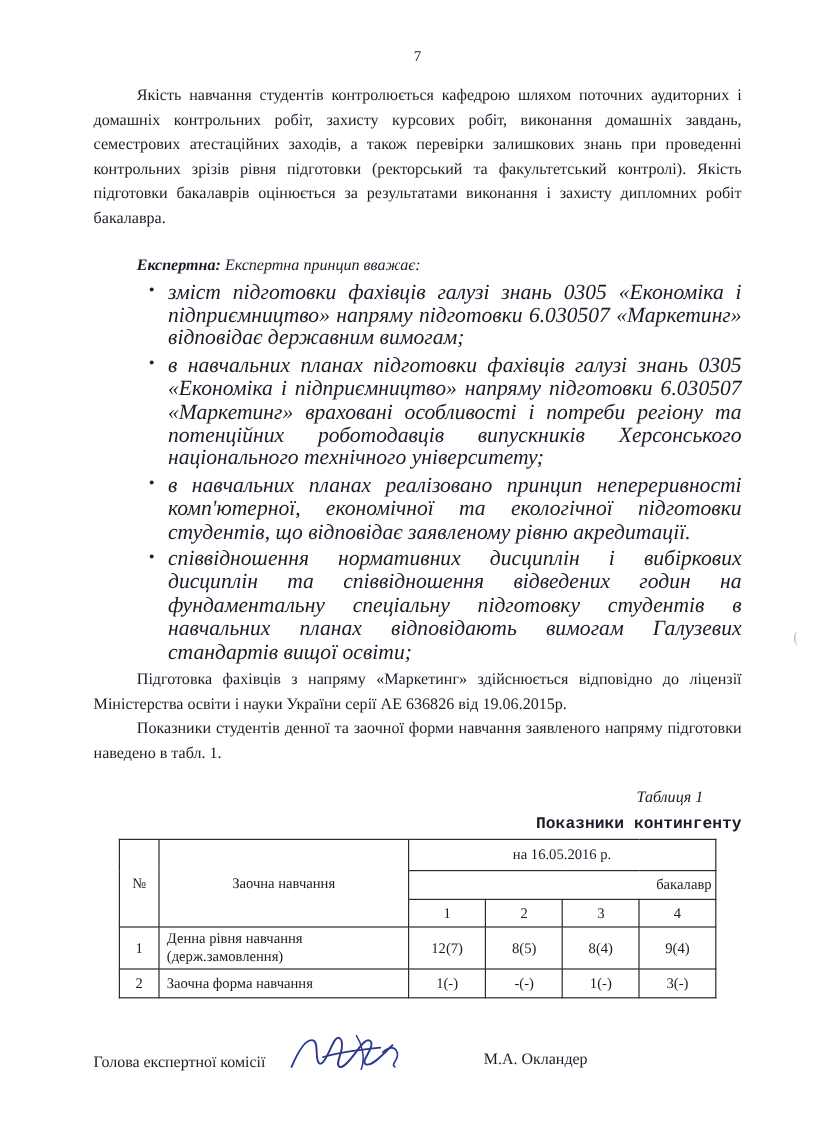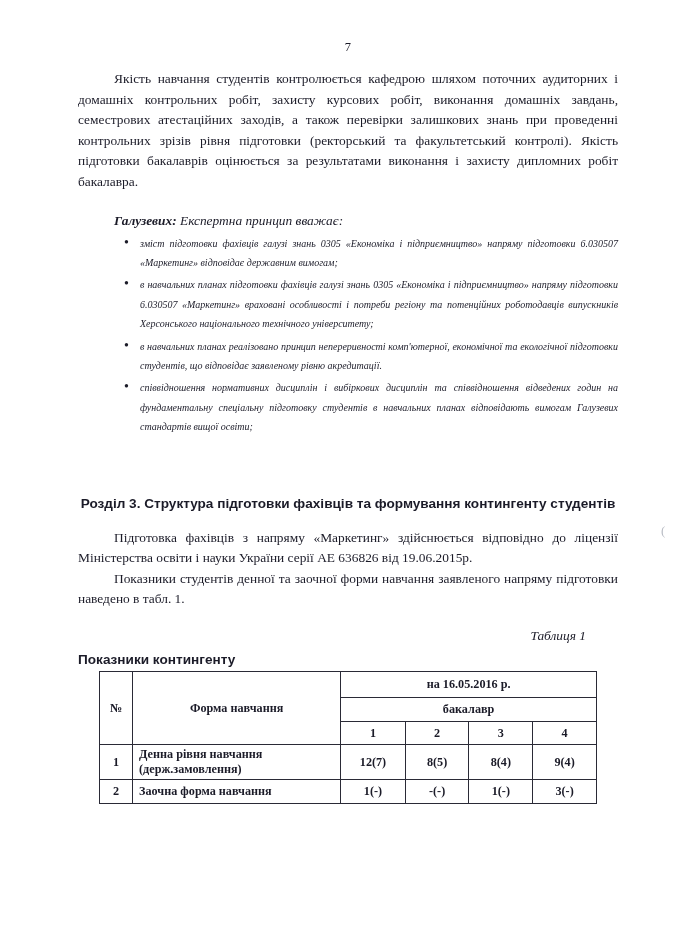--- a/index.html
+++ b/index.html
@@ -45,21 +45,21 @@
   .conclusion-head b {
     font-weight: bold;
   }
   ul.bullets {
     margin: 0;
     padding: 0 0 0 46px;
     list-style: none;
   }
   ul.bullets li {
     position: relative;
-    font-size: 10px;
+    font-size: 18px;
     line-height: 19.4px;
     font-style: italic;
     text-align: justify;
     margin-bottom: 3px;
     padding-left: 16px;
   }
   ul.bullets li::before {
     content: "\2022";
     position: absolute;
     left: 0;
@@ -79,50 +79,50 @@
     margin-bottom: 0;
   }
   .table-caption-right {
     text-align: right;
     font-size: 13.4px;
     margin: 18px 0 8px 0;
     padding-right: 32px;
     font-style: italic;
   }
   .table-title {
-    text-align: left;
+    text-align: right;
     font-size: 13.6px;
     font-weight: bold;
-    font-family: Liberation Sans, sans-serif;
+    font-family: Liberation Mono, monospace;
     margin: 0 0 4px 0;
   }
   .table-subtitle {
     text-align: center;
     font-size: 13.3px;
     line-height: 20px;
     margin: 0 0 12px 0;
   }
   table.data-table {
     border-collapse: collapse;
     width: 498px;
     margin: 0 auto;
     font-size: 12.2px;
   }
   table.data-table td, table.data-table th {
     border: 1px solid #2a2a36;
     padding: 2px 3px;
-    font-weight: bold;
+    font-weight: normal;
     font-family: "Liberation Serif", serif;
   }
   .c-num { width: 28px; text-align: center; }
   .c-form { width: 212px; }
   .c-year { text-align: center; }
   .c-val { width: 62px; text-align: center; }
   .row-h1 td { text-align: center; height: 21px; }
-  .row-h2 td { text-align: center; height: 19px; }
+  .row-h2 td { text-align: right; height: 19px; }
   .row-h3 td { text-align: center; height: 18px; }
   .data-row td { height: 19px; }
   .data-row td.c-form { padding-left: 6px; text-align: left; }
   .signature-block {
     position: absolute;
     left: 78px;
     right: 62px;
     bottom: 42px;
     font-size: 13.3px;
     display: flex;
@@ -152,46 +152,45 @@
 </head>
 <body>
 
 <div class="page">
 
   <div class="page-number">7</div>
 
   <p class="body-par">Якість навчання студентів контролюється кафедрою шляхом поточних аудиторних і домашніх контрольних робіт, захисту курсових робіт, виконання домашніх завдань, семестрових атестаційних заходів, а також перевірки залишкових знань при проведенні контрольних зрізів рівня підготовки (ректорський та факультетський контролі). Якість підготовки бакалаврів оцінюється за результатами виконання і захисту дипломних робіт бакалавра.</p>
 
   <div class="conclusion-head">
-    <b>Галузевих:</b>
+    <b>Експертна:</b>
     <span>Експертна принцип вважає:</span>
   </div>
 
   <ul class="bullets">
     <li>зміст підготовки фахівців галузі знань 0305 «Економіка і підприємництво» напряму підготовки 6.030507 «Маркетинг» відповідає державним вимогам;</li>
     <li>в навчальних планах підготовки фахівців галузі знань 0305 «Економіка і підприємництво» напряму підготовки 6.030507 «Маркетинг» враховані особливості і потреби регіону та потенційних роботодавців випускників Херсонського національного технічного університету;</li>
     <li>в навчальних планах реалізовано принцип непереривності комп'ютерної, економічної та екологічної підготовки студентів, що відповідає заявленому рівню акредитації.</li>
     <li>співвідношення нормативних дисциплін і вибіркових дисциплін та співвідношення відведених годин на фундаментальну спеціальну підготовку студентів в навчальних планах відповідають вимогам Галузевих стандартів вищої освіти;</li>
   </ul>
 
-  <h2 class="section-title">Розділ 3. Структура підготовки фахівців та формування контингенту студентів</h2>
 
   <div class="after-section">
     <p class="body-par">Підготовка фахівців з напряму «Маркетинг» здійснюється відповідно до ліцензії Міністерства освіти і науки України серії АЕ 636826 від 19.06.2015р.</p>
     <p class="body-par">Показники студентів денної та заочної форми навчання заявленого напряму підготовки наведено в табл. 1.</p>
   </div>
 
   <div class="table-caption-right">Таблиця 1</div>
   <div class="table-title">Показники контингенту</div>
 
   <table class="data-table">
     <tbody>
       <tr class="row-h1">
         <td class="c-num" rowspan="3">№</td>
-        <td class="c-form" rowspan="3">Форма навчання</td>
+        <td class="c-form" rowspan="3">Заочна навчання</td>
         <td class="c-year" colspan="4">на 16.05.2016 р.</td>
       </tr>
       <tr class="row-h2">
         <td class="c-year" colspan="4">бакалавр</td>
       </tr>
       <tr class="row-h3">
         <td class="c-val">1</td>
         <td class="c-val">2</td>
         <td class="c-val">3</td>
         <td class="c-val">4</td>
@@ -208,15 +207,27 @@
         <td class="c-num">2</td>
         <td class="c-form">Заочна форма навчання</td>
         <td class="c-val">1(-)</td>
         <td class="c-val">-(-)</td>
         <td class="c-val">1(-)</td>
         <td class="c-val">3(-)</td>
       </tr>
     </tbody>
   </table>
 
+  <div class="signature-block">
+    <div class="sig-left">Голова експертної комісії</div>
+    <div class="sig-mid">
+      <svg width="150" height="36" viewBox="0 0 150 36" fill="none" xmlns="http://www.w3.org/2000/svg">
+        <path d="M8 30 C14 16, 20 6, 26 8 C31 10, 27 24, 31 27 C35 30, 40 14, 44 8 C47 4, 50 6, 50 12 C50 20, 44 28, 48 30 C53 32, 62 16, 68 10 C72 6, 76 8, 74 14 C72 20, 66 26, 70 28 C75 30, 86 18, 92 12" stroke="#2a3a8c" stroke-width="1.6" stroke-linecap="round"></path>
+        <path d="M34 22 C46 18, 62 16, 82 14" stroke="#2a3a8c" stroke-width="1.3" stroke-linecap="round"></path>
+        <path d="M62 4 C66 10, 70 22, 66 32" stroke="#2a3a8c" stroke-width="1.3" stroke-linecap="round"></path>
+        <path d="M84 18 C88 14, 94 12, 96 18 C98 24, 90 28, 94 30" stroke="#2a3a8c" stroke-width="1.4" stroke-linecap="round"></path>
+      </svg>
+    </div>
+    <div class="sig-right">М.А. Окландер</div>
+  </div>
 
   <div class="edge-mark">(</div>
 </div>
 
 </body></html>

